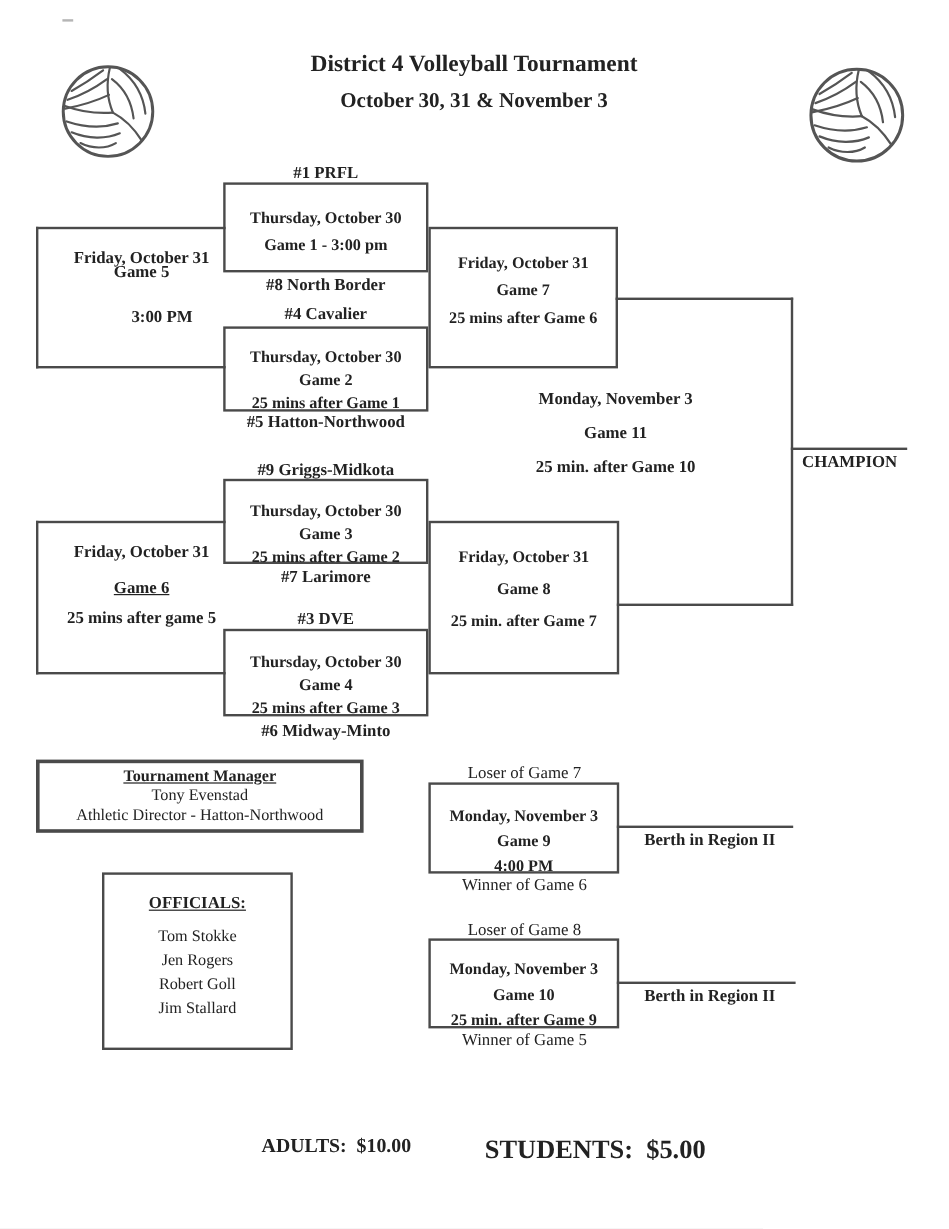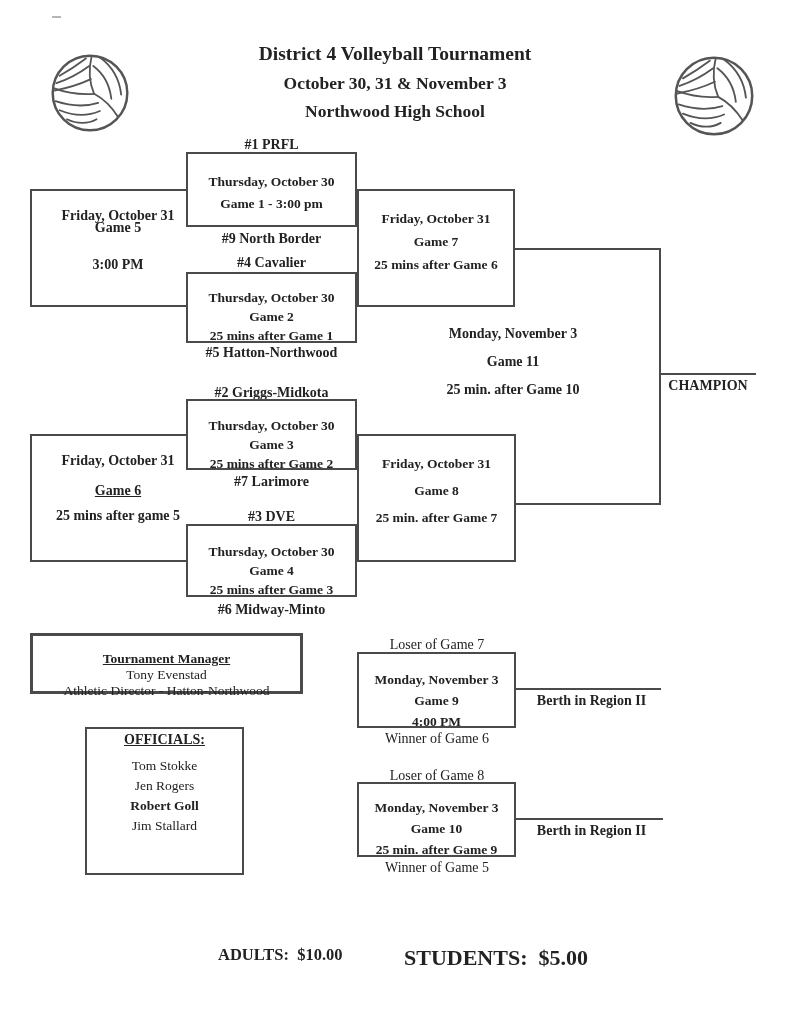--- a/index.html
+++ b/index.html
@@ -66,64 +66,63 @@
         <path d="M8 60 C 26 66 44 67 60 62"></path>
         <path d="M13 71 C 30 78 48 78 62 72"></path>
         <path d="M22 82 C 34 88 48 88 58 82"></path>
       </g>
     </svg>
   </div>
 
   <div class="abs c" style="left:115px;top:42px;width:560px;">
     <div class="b" style="font-size:19.5px;line-height:23px;">District 4 Volleyball Tournament</div>
     <div class="b" style="font-size:17.5px;line-height:21px;margin-top:8px;">October 30, 31 &amp; November 3</div>
-    <div class="b" style="font-size:17.5px;line-height:21px;margin-top:7px;">Northwood High School</div>
   </div>
 
   <div class="abs c b fs13" style="left:186px;top:136px;width:171px;">#1 PRFL</div>
 
   <div class="gbox" style="left:186px;top:152px;width:171px;height:75px;padding-top:19px;gap:5px;">
     <span>Thursday, October 30</span>
     <span>Game 1 - 3:00 pm</span>
   </div>
 
-  <div class="abs c b fs13" style="left:186px;top:230px;width:171px;">#9 North Border</div>
+  <div class="abs c b fs13" style="left:186px;top:230px;width:171px;">#8 North Border</div>
   <div class="abs c b fs13" style="left:186px;top:254px;width:171px;">#4 Cavalier</div>
 
   <div class="gbox" style="left:186px;top:272px;width:171px;height:71px;padding-top:15px;gap:2px;">
     <span>Thursday, October 30</span>
     <span>Game 2</span>
     <span>25 mins after Game 1</span>
   </div>
 
   <div class="abs c b fs13" style="left:186px;top:344px;width:171px;">#5 Hatton-Northwood</div>
 
   <div class="ln" style="left:30px;top:189px;width:158px;height:2px;"></div>
   <div class="ln" style="left:30px;top:189px;width:2px;height:118px;"></div>
   <div class="ln" style="left:30px;top:305px;width:158px;height:2px;"></div>
   <div class="abs c b fs13" style="left:30px;top:207px;width:176px;">Friday, October 31</div>
   <div class="abs c b fs13" style="left:30px;top:219px;width:176px;">Game 5</div>
-  <div class="abs c b fs13" style="left:30px;top:256px;width:176px;">3:00 PM</div>
+  <div class="abs c b fs13" style="left:30px;top:256px;width:176px;padding-left:17px;">3:00 PM</div>
 
   <div class="gbox" style="left:357px;top:189px;width:158px;height:118px;padding-top:19px;gap:6px;">
     <span>Friday, October 31</span>
     <span>Game 7</span>
     <span>25 mins after Game 6</span>
   </div>
   <div class="ln" style="left:513px;top:248px;width:148px;height:2px;"></div>
 
   <div class="ln" style="left:659px;top:248px;width:2px;height:257px;"></div>
   <div class="ln" style="left:659px;top:373px;width:97px;height:2px;"></div>
   <div class="abs c b fs14" style="left:658px;top:377px;width:100px;">CHAMPION</div>
 
   <div class="abs c b fs13" style="left:423px;top:325px;width:180px;">Monday, November 3</div>
   <div class="abs c b fs13" style="left:423px;top:353px;width:180px;">Game 11</div>
   <div class="abs c b fs13" style="left:423px;top:381px;width:180px;">25 min. after Game 10</div>
 
-  <div class="abs c b fs13" style="left:186px;top:384px;width:171px;">#2 Griggs-Midkota</div>
+  <div class="abs c b fs13" style="left:186px;top:384px;width:171px;">#9 Griggs-Midkota</div>
 
   <div class="gbox" style="left:186px;top:399px;width:171px;height:71px;padding-top:16px;gap:2px;">
     <span>Thursday, October 30</span>
     <span>Game 3</span>
     <span>25 mins after Game 2</span>
   </div>
 
   <div class="abs c b fs13" style="left:186px;top:473px;width:171px;">#7 Larimore</div>
   <div class="abs c b fs13" style="left:186px;top:508px;width:171px;">#3 DVE</div>
 
@@ -142,31 +141,31 @@
   <div class="abs c b fs13" style="left:30px;top:482px;width:176px;text-decoration:underline;">Game 6</div>
   <div class="abs c b fs13" style="left:30px;top:507px;width:176px;">25 mins after game 5</div>
 
   <div class="gbox" style="left:357px;top:434px;width:159px;height:128px;padding-top:19px;gap:10px;">
     <span>Friday, October 31</span>
     <span>Game 8</span>
     <span>25 min. after Game 7</span>
   </div>
   <div class="ln" style="left:514px;top:503px;width:147px;height:2px;"></div>
 
-  <div class="gbox plain" style="left:30px;top:633px;width:273px;height:61px;border-width:3px;padding-top:15px;gap:0;font-weight:normal;">
+  <div class="gbox plain" style="left:30px;top:633px;width:273px;height:61px;border-width:3px;padding-top:3px;gap:0;font-weight:normal;">
     <span class="b ul" style="line-height:16px;">Tournament Manager</span>
     <span style="line-height:16px;">Tony Evenstad</span>
     <span style="line-height:16px;">Athletic Director - Hatton-Northwood</span>
   </div>
 
-  <div class="gbox plain" style="left:85px;top:727px;width:159px;height:148px;padding-top:2px;gap:0;font-weight:normal;">
+  <div class="gbox plain" style="left:85px;top:727px;width:159px;height:148px;padding-top:16px;gap:0;font-weight:normal;">
     <span class="b ul" style="font-size:14px;line-height:18px;">OFFICIALS:</span>
     <span style="line-height:20px;margin-top:7px;">Tom Stokke</span>
     <span style="line-height:20px;">Jen Rogers</span>
-    <span style="line-height:20px;font-weight:bold;">Robert Goll</span>
+    <span style="line-height:20px;">Robert Goll</span>
     <span style="line-height:20px;">Jim Stallard</span>
   </div>
 
   <div class="abs c fs13" style="left:352px;top:636px;width:170px;">Loser of Game 7</div>
   <div class="gbox" style="left:357px;top:652px;width:159px;height:76px;padding-top:17px;gap:4px;">
     <span>Monday, November 3</span>
     <span>Game 9</span>
     <span>4:00 PM</span>
   </div>
   <div class="abs c fs13" style="left:352px;top:730px;width:170px;">Winner of Game 6</div>

